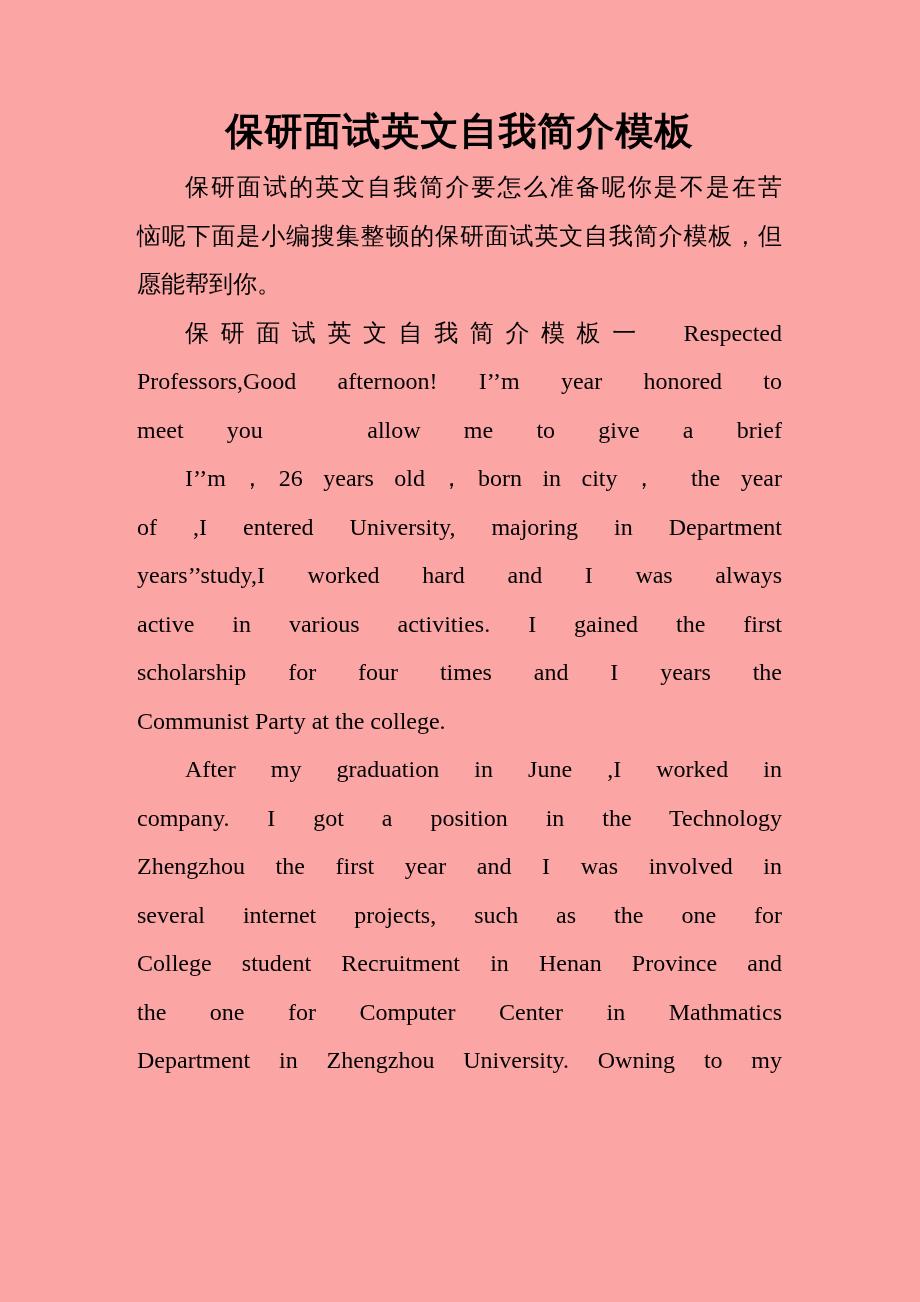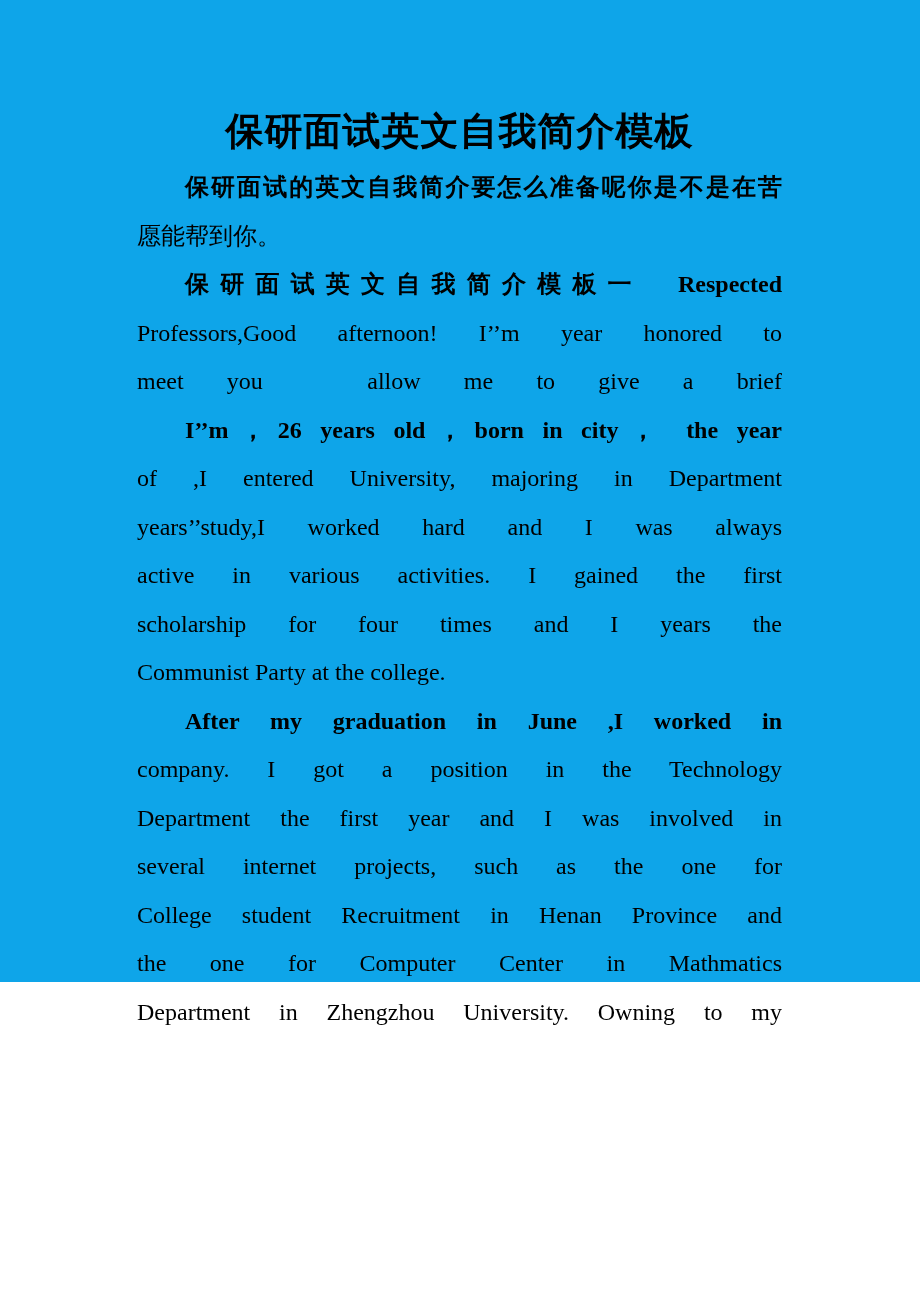--- a/index.html
+++ b/index.html
@@ -10,23 +10,23 @@
   body {
     width: 920px;
     height: 1302px;
     overflow: hidden;
     color: #000000;
     font-family: "Liberation Serif", "DejaVu Serif", serif;
   }
   .page {
     box-sizing: border-box;
     width: 920px;
-    height: 982px;
+    height: 1302px;
     padding: 103px 138px 0 137px;
-    background: #0ea5e9;
+    background: #fca5a5;
   }
   .doc-title {
     margin: 0;
     font-size: 38px;
     line-height: 56px;
     font-weight: bold;
     text-align: center;
     letter-spacing: 1px;
     white-space: nowrap;
   }
@@ -40,41 +40,41 @@
     white-space: nowrap;
     text-align: justify;
     text-align-last: left;
     overflow: visible;
   }
   .line.jl {
     text-align-last: justify;
   }
   .line.indent {
     text-indent: 2em;
-    font-weight: bold;
   }
 </style>
 </head>
 <body>
 
 <div class="page">
   <h1 class="doc-title">保研面试英文自我简介模板</h1>
   <div class="doc-body" id="doc-body">
       <div class="line indent jl">保研面试的英文自我简介要怎么准备呢你是不是在苦</div>
+      <div class="line jl">恼呢下面是小编搜集整顿的保研面试英文自我简介模板，但</div>
       <div class="line">愿能帮到你。</div>
       <div class="line indent jl">保研面试英文自我简介模板一　Respected</div>
       <div class="line jl">Professors,Good afternoon! I’’m year honored to</div>
       <div class="line jl">meet you 　allow me to give a brief</div>
       <div class="line indent jl">I’’m，26 years old，born in city， the year</div>
       <div class="line jl">of ,I entered University, majoring in Department</div>
       <div class="line jl">years’’study,I worked hard and I was always</div>
       <div class="line jl">active in various activities. I gained the first</div>
       <div class="line jl">scholarship for four times and I years the</div>
       <div class="line">Communist Party at the college.</div>
       <div class="line indent jl">After my graduation in June ,I worked in</div>
       <div class="line jl">company. I got a position in the Technology</div>
-      <div class="line jl">Department the first year and I was involved in</div>
+      <div class="line jl">Zhengzhou the first year and I was involved in</div>
       <div class="line jl">several internet projects, such as the one for</div>
       <div class="line jl">College student Recruitment in Henan Province and</div>
       <div class="line jl">the one for Computer Center in Mathmatics</div>
       <div class="line jl">Department in Zhengzhou University. Owning to my</div>
     </div>
 </div>
 
 </body></html>

